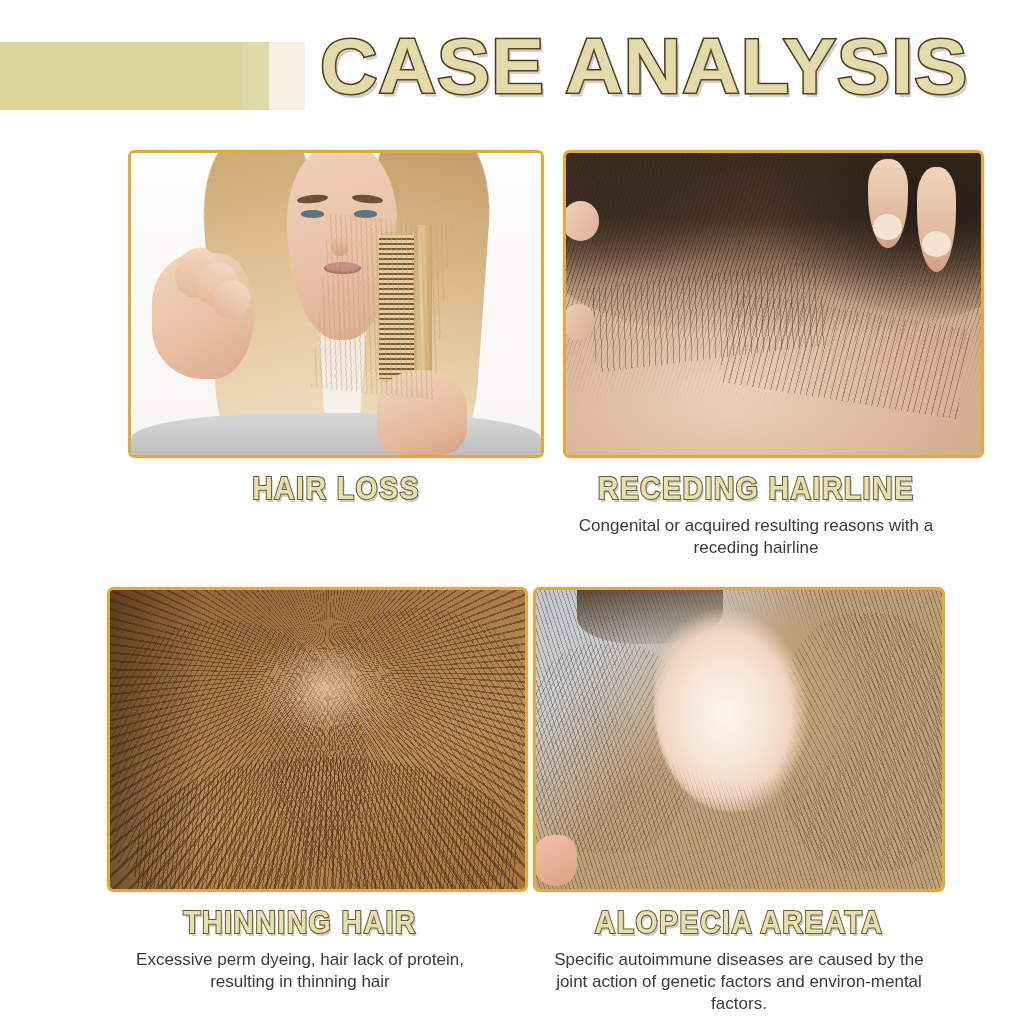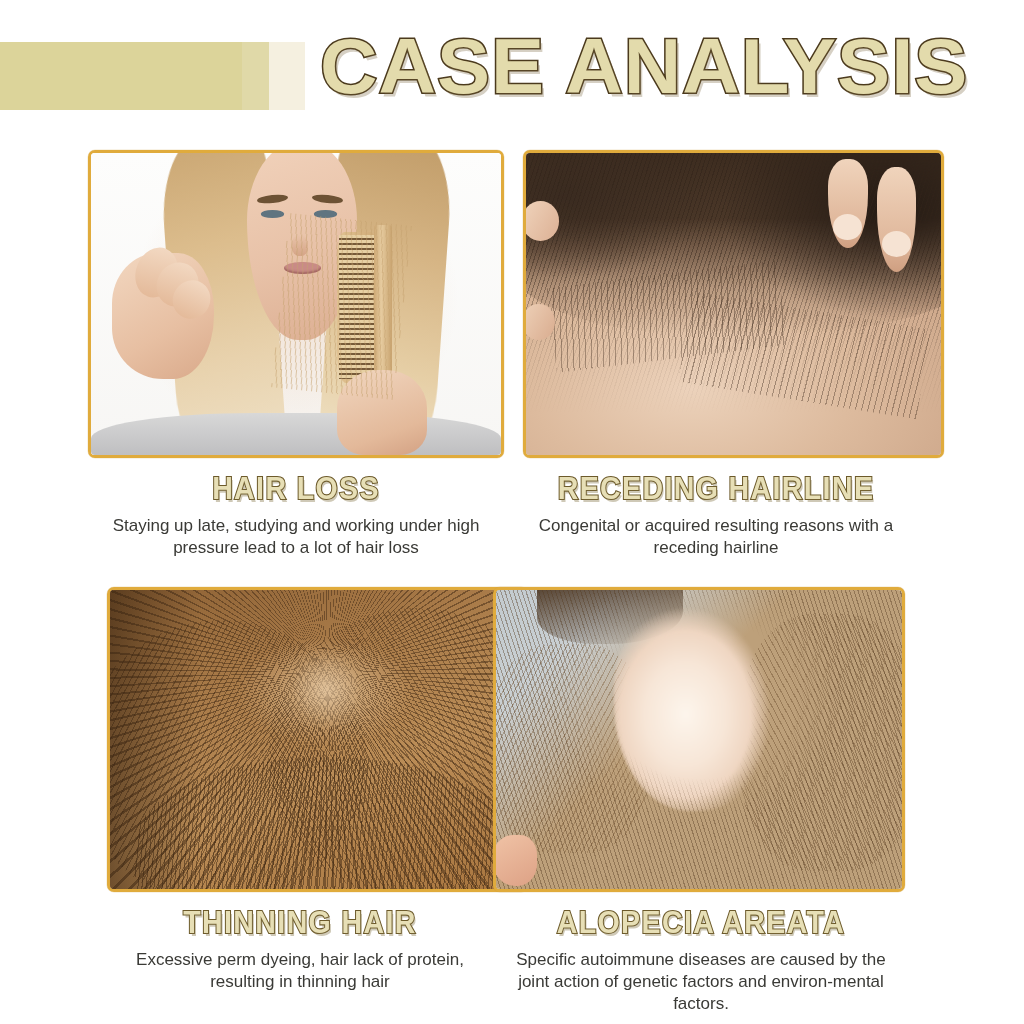--- a/index.html
+++ b/index.html
@@ -59,20 +59,21 @@
     left: 88px;
     top: 150px;
     width: 856px;
   }
   .card-row {
     display: flex;
     width: 856px;
   }
   .card {
     position: relative;
+    margin-left: 40px;
   }
   .card.left  { width: 416px; }
   .card.right { width: 386px; margin-left: 19px; }
 
   .photo-frame {
     border: 3px solid #e0ab3c;
     border-radius: 7px;
     box-sizing: border-box;
     overflow: hidden;
     position: relative;
@@ -415,21 +416,20 @@
           <div class="finger f2"></div>
           <div class="finger f3"></div>
           <div class="brush-head"></div>
           <div class="bristles"></div>
           <div class="brush-handle"></div>
           <div class="hand-r"></div>
           <div class="strands"></div>
         </div>
       </div>
       <div class="card-heading">HAIR LOSS</div>
-      <div class="card-body">Staying up late, studying and working under high pressure lead to a lot of hair loss</div>
     </div>
 
     <div class="card right">
       <div class="photo-frame r1r">
         <div class="photo ph-receding">
           <div class="scalp"></div>
           <div class="hair-mass"></div>
           <div class="strand-field"></div>
           <div class="wisp w1"></div>
           <div class="wisp w2"></div>

